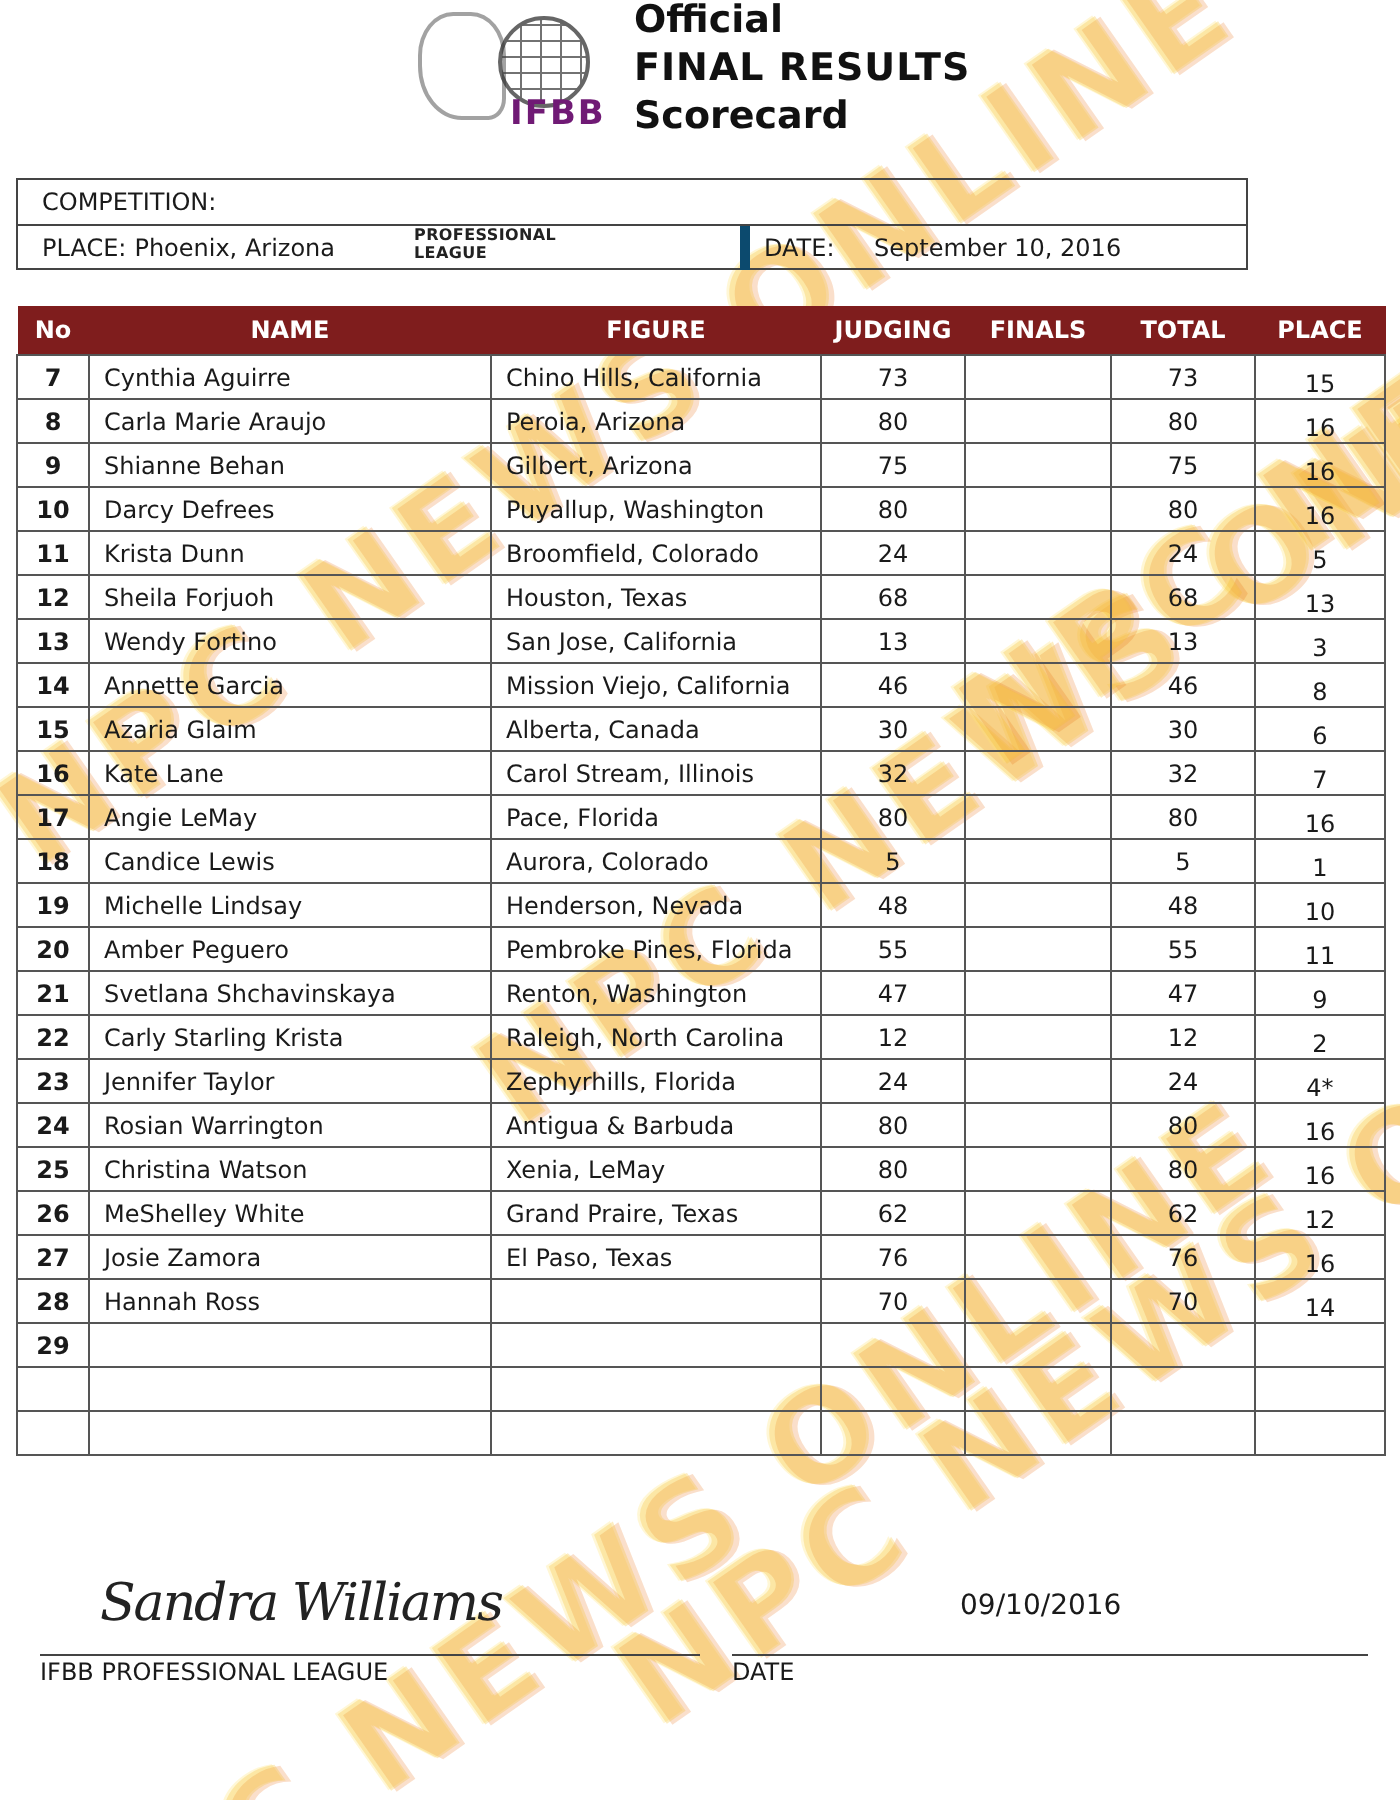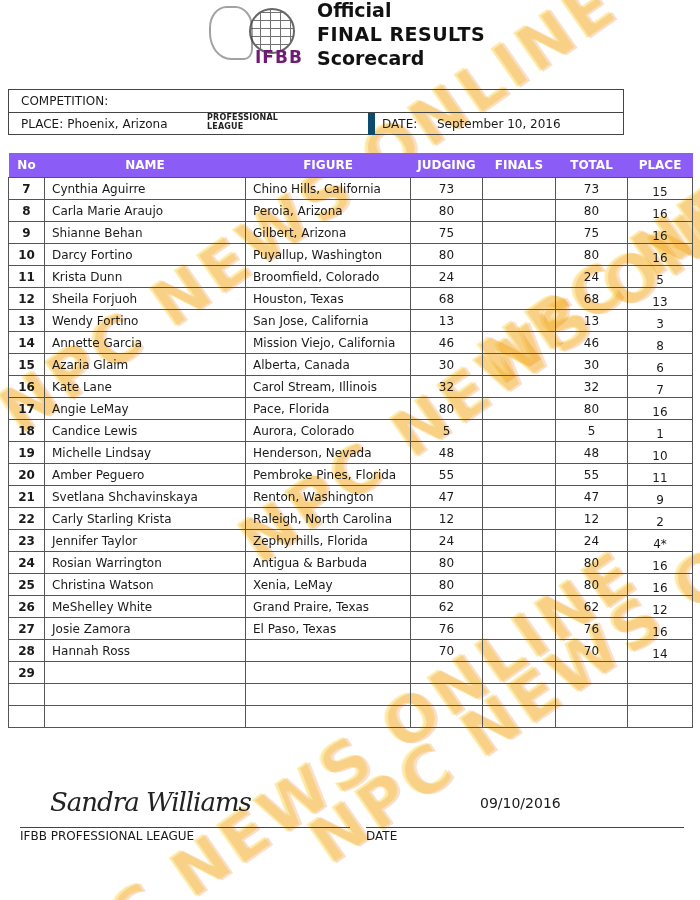--- a/index.html
+++ b/index.html
@@ -37,30 +37,30 @@
   .logo-ifbb { position:absolute; left:50px; top:45px; font-size:17px; font-weight:bold; color:#701a75; letter-spacing:1px; }
   .logo-pl { position:absolute; left:2px; top:75px; font-size:8px; font-weight:bold; color:#222; letter-spacing:0.2px;margin-top:36px; }
   .title-block { position:absolute; left:112px; top:-2px; font-family:"DejaVu Sans", sans-serif; font-weight:bold; color:#111; line-height:24px; }
   .title-block div { font-size:19px; }
   .title-block .t2 { font-size:19px; letter-spacing:0.5px; }
 
   .info { position:absolute; left:8px; top:89px; width:616px; height:46px;
     border:1px solid #444; box-sizing:border-box; z-index:1; font-size:12px; }
   .info-row1 { height:23px; border-bottom:1px solid #444; box-sizing:border-box; display:flex; align-items:center; padding-left:12px; }
   .info-row2 { height:22px; display:flex; }
-  .info-place { width:366px; border-right:7px solid #0c4a6e; display:flex; align-items:center; padding-left:12px; box-sizing:border-box; }
+  .info-place { width:366px; border-right:5px solid #0c4a6e; display:flex; align-items:center; padding-left:12px; box-sizing:border-box; }
   .info-date { display:flex; align-items:center; padding-left:7px; }
   .info-date .lbl { width:55px; }
 
   table.results {
     position:absolute; left:8px; top:153px; z-index:1;
     border-collapse:collapse; table-layout:fixed; width:684px; font-size:12px;
   }
   table.results th {
-    background:#8b5cf6; color:#fff; font-weight:bold; height:24px; font-size:12px; padding:0;
+    background:#7f1d1d; color:#fff; font-weight:bold; height:24px; font-size:12px; padding:0;
     text-align:center;
   }
   table.results td {
     border:1px solid #555; height:22px; padding:0; box-sizing:border-box;
   }
   td.no { text-align:center; font-weight:bold; }
   td.name, td.country { padding-left:7px !important; }
   td.num { text-align:center; }
   td.place { text-align:center; vertical-align:bottom; }
 
@@ -157,21 +157,21 @@
         <td class="no">9</td>
         <td class="name">Shianne Behan</td>
         <td class="country">Gilbert, Arizona</td>
         <td class="num">75</td>
         <td class="num"></td>
         <td class="num">75</td>
         <td class="place">16</td>
       </tr>
       <tr>
         <td class="no">10</td>
-        <td class="name">Darcy Fortino</td>
+        <td class="name">Darcy Defrees</td>
         <td class="country">Puyallup, Washington</td>
         <td class="num">80</td>
         <td class="num"></td>
         <td class="num">80</td>
         <td class="place">16</td>
       </tr>
       <tr>
         <td class="no">11</td>
         <td class="name">Krista Dunn</td>
         <td class="country">Broomfield, Colorado</td>

